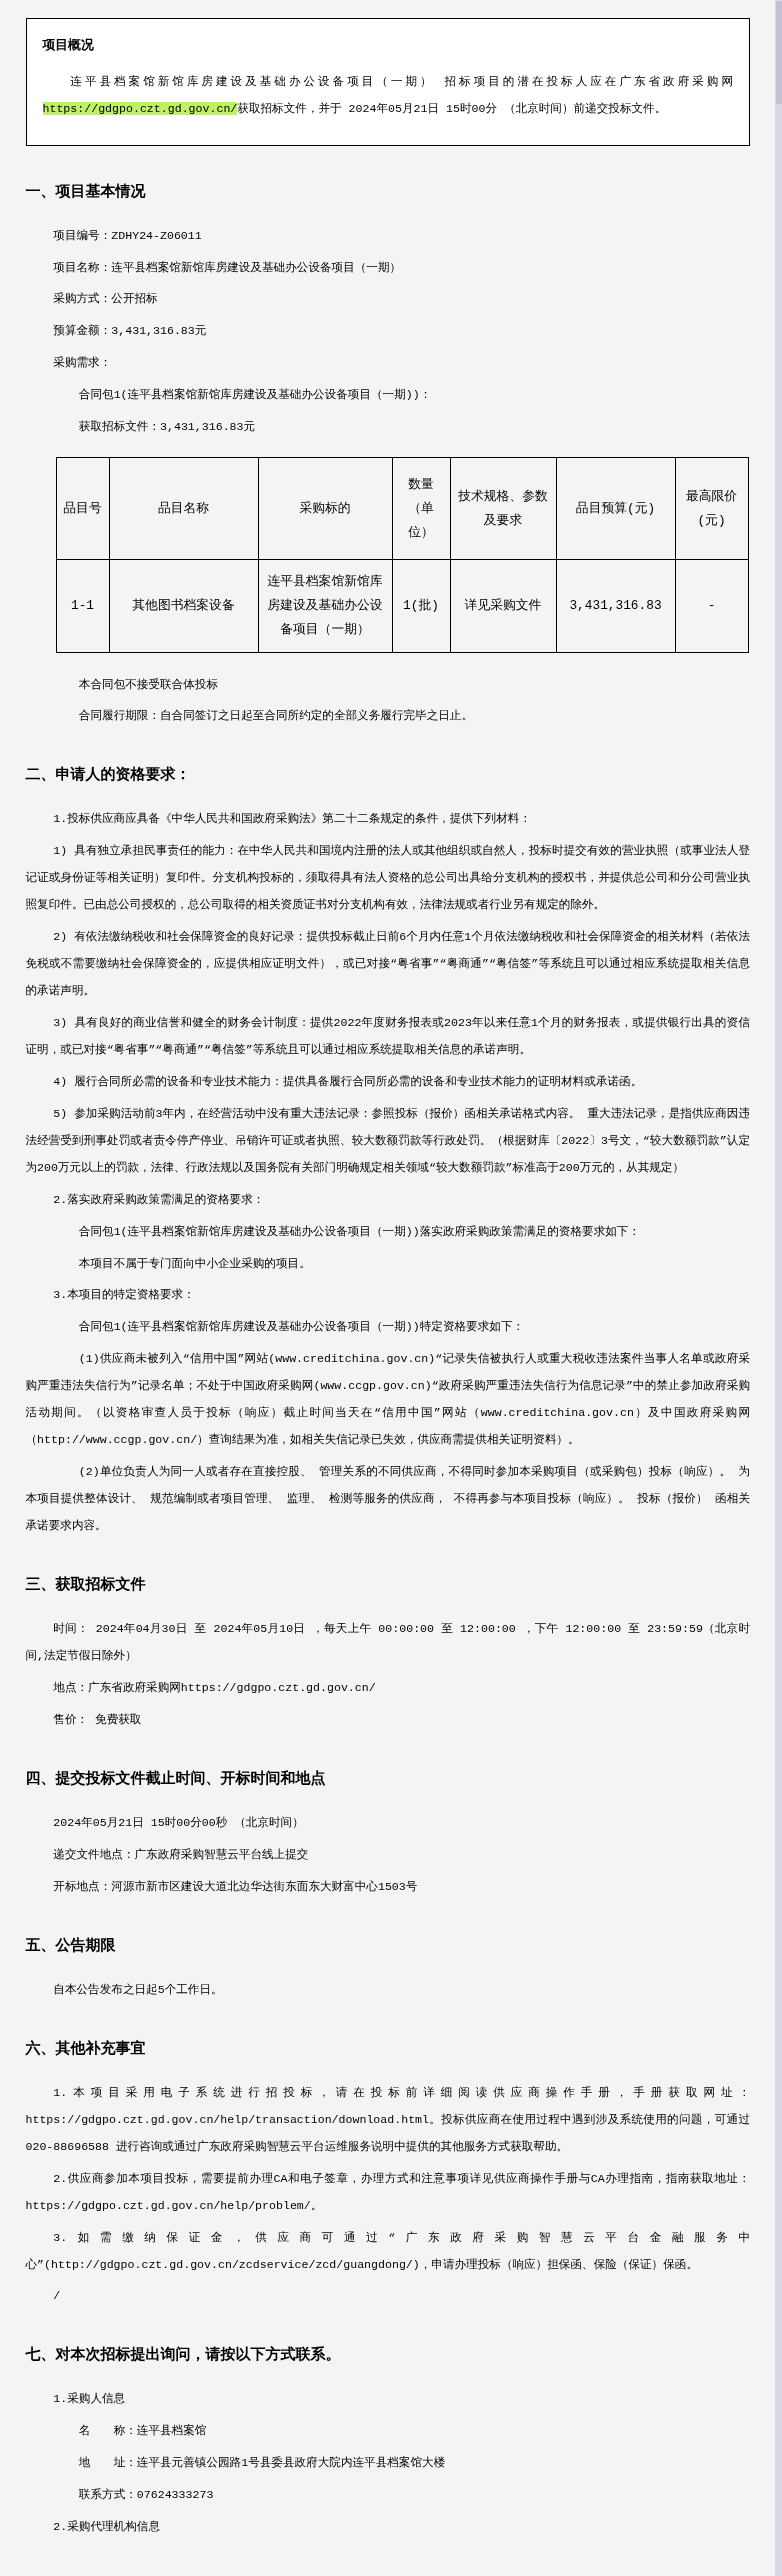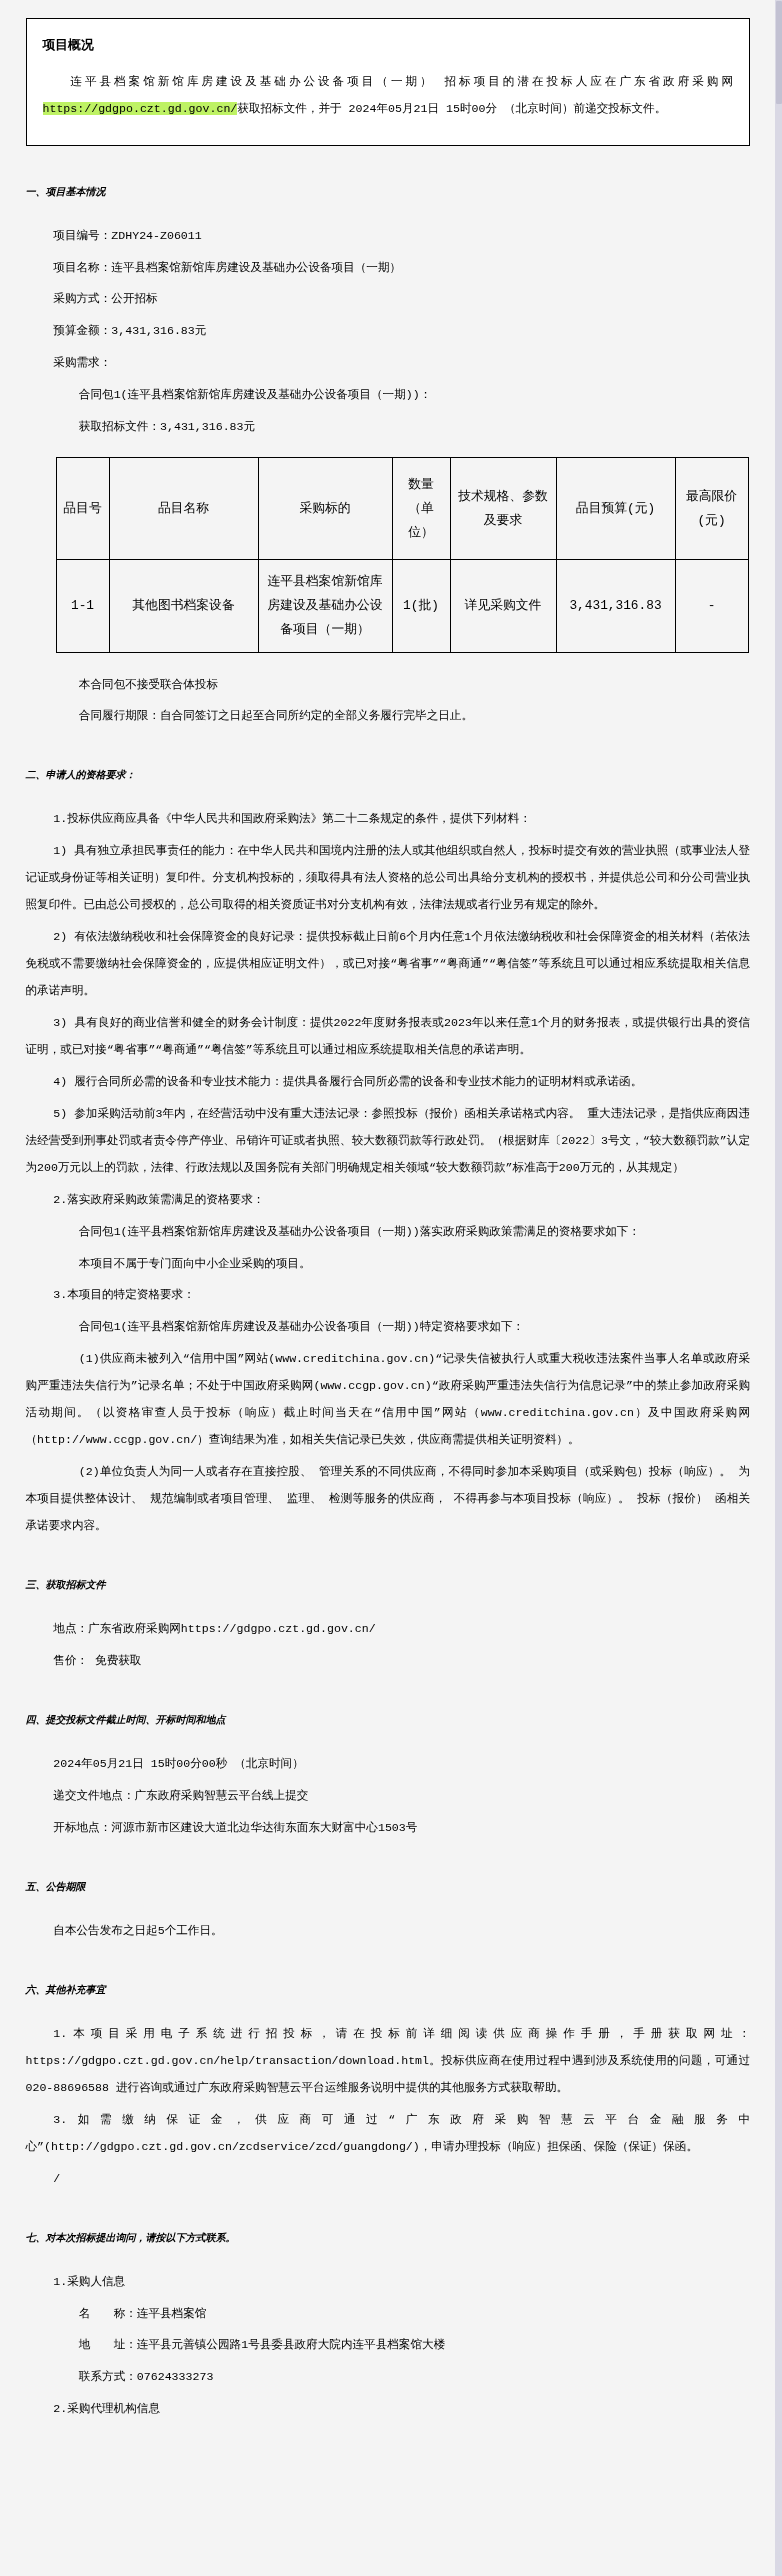--- a/index.html
+++ b/index.html
@@ -30,25 +30,24 @@
     margin: 3.6px 0 8.5px 0;
   }
   .para {
     line-height: 27px;
     margin: 4.9px 0;
     text-align: justify;
   }
   .ind1 { text-indent: 2.4em; }
   .ind2 { text-indent: 4.6em; }
   .sec-heading {
-    font-size: 10px;
+    font-size: 15px;
     font-weight: bold;
     line-height: 27px;
     margin: 33px 0 16px 0;
-    font-style: italic;
   }
   .url-hl { background: #bef264; }
   
   table.items {
     border-collapse: collapse;
     table-layout: fixed;
     width: 693px;
     margin: 17px 0 18px 30px;
     background: transparent;
     font-size: 12.8px;
@@ -153,33 +152,35 @@
   <p class="para ind1">5) 参加采购活动前3年内，在经营活动中没有重大违法记录：参照投标（报价）函相关承诺格式内容。 重大违法记录，是指供应商因违法经营受到刑事处罚或者责令停产停业、吊销许可证或者执照、较大数额罚款等行政处罚。（根据财库〔2022〕3号文，“较大数额罚款”认定为200万元以上的罚款，法律、行政法规以及国务院有关部门明确规定相关领域“较大数额罚款”标准高于200万元的，从其规定）</p>
   <p class="para ind1">2.落实政府采购政策需满足的资格要求：</p>
   <p class="para ind2">合同包1(连平县档案馆新馆库房建设及基础办公设备项目（一期))落实政府采购政策需满足的资格要求如下：</p>
   <p class="para ind2">本项目不属于专门面向中小企业采购的项目。</p>
   <p class="para ind1">3.本项目的特定资格要求：</p>
   <p class="para ind2">合同包1(连平县档案馆新馆库房建设及基础办公设备项目（一期))特定资格要求如下：</p>
   <p class="para ind2">(1)供应商未被列入“信用中国”网站(www.creditchina.gov.cn)“记录失信被执行人或重大税收违法案件当事人名单或政府采购严重违法失信行为”记录名单；不处于中国政府采购网(www.ccgp.gov.cn)“政府采购严重违法失信行为信息记录”中的禁止参加政府采购活动期间。（以资格审查人员于投标（响应）截止时间当天在“信用中国”网站（www.creditchina.gov.cn）及中国政府采购网（http://www.ccgp.gov.cn/）查询结果为准，如相关失信记录已失效，供应商需提供相关证明资料）。</p>
   <p class="para ind2">(2)单位负责人为同一人或者存在直接控股、 管理关系的不同供应商，不得同时参加本采购项目（或采购包）投标（响应）。 为本项目提供整体设计、 规范编制或者项目管理、 监理、 检测等服务的供应商， 不得再参与本项目投标（响应）。 投标（报价） 函相关承诺要求内容。</p>
 
   <div class="sec-heading">三、获取招标文件</div>
+  <p class="para ind1">时间： 2024年04月30日 至 2024年05月10日 ，每天上午 00:00:00 至 12:00:00 ，下午 12:00:00 至 23:59:59（北京时间,法定节假日除外）</p>
   <p class="para ind1">地点：广东省政府采购网https://gdgpo.czt.gd.gov.cn/</p>
   <p class="para ind1">售价： 免费获取</p>
 
   <div class="sec-heading">四、提交投标文件截止时间、开标时间和地点</div>
   <p class="para ind1">2024年05月21日 15时00分00秒 （北京时间）</p>
   <p class="para ind1">递交文件地点：广东政府采购智慧云平台线上提交</p>
   <p class="para ind1">开标地点：河源市新市区建设大道北边华达街东面东大财富中心1503号</p>
 
   <div class="sec-heading">五、公告期限</div>
   <p class="para ind1">自本公告发布之日起5个工作日。</p>
 
   <div class="sec-heading">六、其他补充事宜</div>
   <p class="para ind1">1.本项目采用电子系统进行招投标，请在投标前详细阅读供应商操作手册，手册获取网址：https://gdgpo.czt.gd.gov.cn/help/transaction/download.html。投标供应商在使用过程中遇到涉及系统使用的问题，可通过020-88696588 进行咨询或通过广东政府采购智慧云平台运维服务说明中提供的其他服务方式获取帮助。</p>
+  <p class="para ind1">2.供应商参加本项目投标，需要提前办理CA和电子签章，办理方式和注意事项详见供应商操作手册与CA办理指南，指南获取地址：https://gdgpo.czt.gd.gov.cn/help/problem/。</p>
   <p class="para ind1">3.如需缴纳保证金，供应商可通过“广东政府采购智慧云平台金融服务中心”(http://gdgpo.czt.gd.gov.cn/zcdservice/zcd/guangdong/)，申请办理投标（响应）担保函、保险（保证）保函。</p>
   <p class="para slash-line">/</p>
 
   <div class="sec-heading">七、对本次招标提出询问，请按以下方式联系。</div>
   <p class="para ind1">1.采购人信息</p>
   <p class="para ind2">名　　称：连平县档案馆</p>
   <p class="para ind2">地　　址：连平县元善镇公园路1号县委县政府大院内连平县档案馆大楼</p>
   <p class="para ind2">联系方式：07624333273</p>
   <p class="para ind1">2.采购代理机构信息</p>
 

